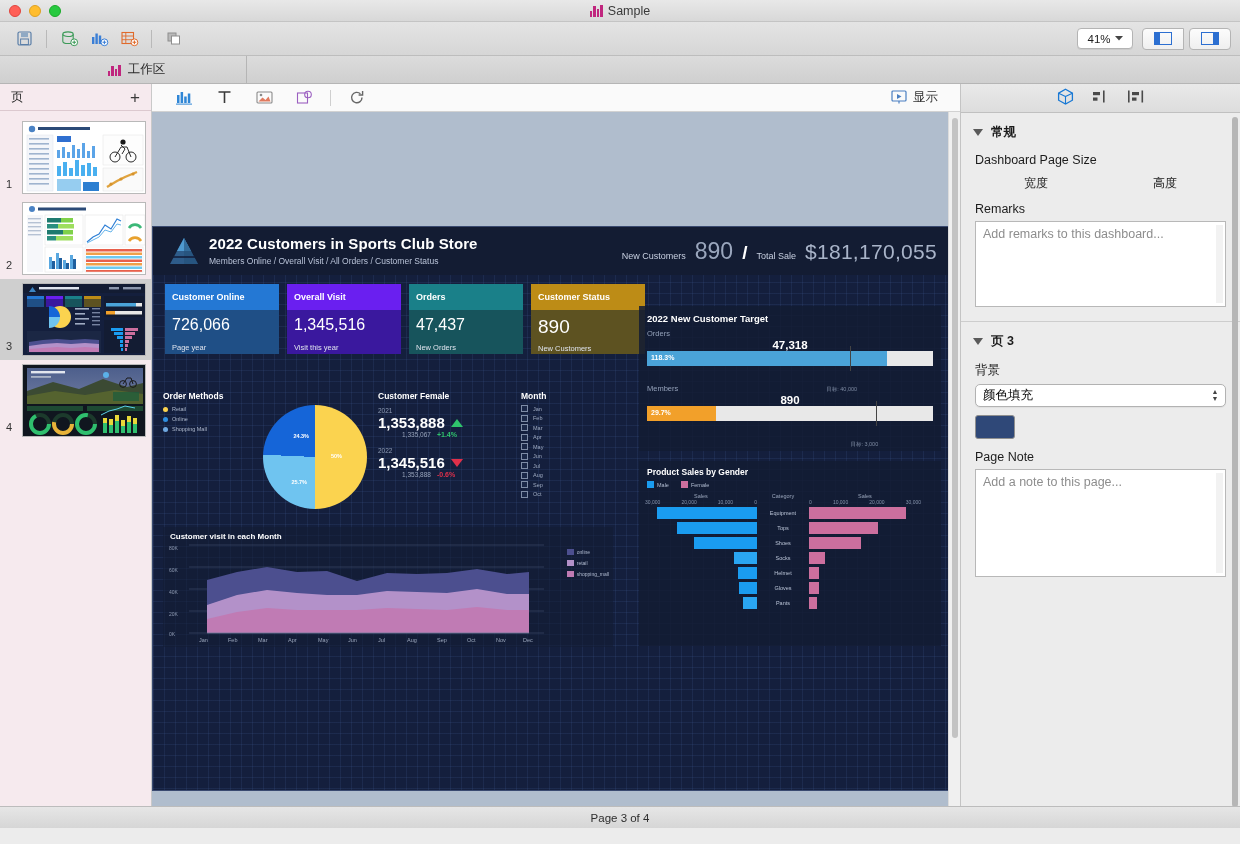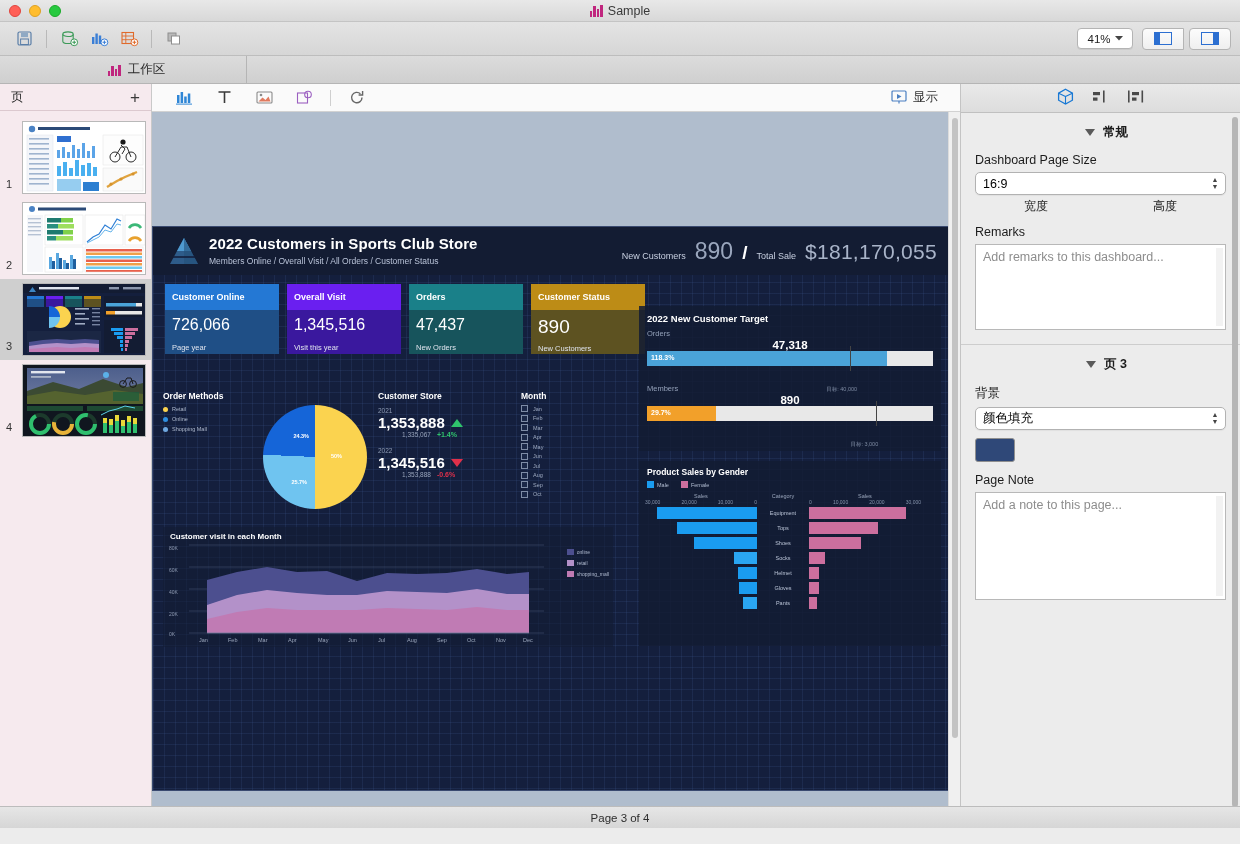--- a/index.html
+++ b/index.html
@@ -235,21 +235,21 @@
     border-bottom: 1px solid #c0c0c0; display: flex; align-items: center;
     justify-content: center; gap: 18px;
   }
   .insp-body { flex: 1; overflow: hidden; padding: 0; position: relative;}
   .insp-scroll {
     position: absolute; right: 1px; top: 4px; width: 8px; height: 690px;
   }
   .insp-scroll i { display:block; width:6px; margin-left:1px; background:#b6b6b6; border-radius:3px; height:690px;}
   .sect-hd {
     display: flex; align-items: center; gap: 8px; padding: 11px 0 6px 12px;
-    font-size: 12.5px; font-weight: bold; color: #1c1c1c; justify-content: center;
+    font-size: 12.5px; font-weight: bold; color: #1c1c1c;
   }
   .tri { width:0;height:0;border-left:5px solid transparent;border-right:5px solid transparent;border-top:7px solid #5a5a5a;}
   .fld { padding: 0 14px; }
   .fld-lbl { font-size: 12.5px; color: #1c1c1c; margin: 6px 0 5px 0;}
   .sel-box {
     height: 23px; background: #fff; border: 1px solid #b2b2b2; border-radius: 5px;
     display: flex; align-items: center; padding: 0 7px; font-size: 12.5px; color: #000;
     position: relative; box-shadow: 0 1px 1px rgba(0,0,0,.05);
   }
   .stepper {
@@ -782,21 +782,21 @@
               <span>Shopping Mall</span>
             </div>
           </div>
           <div class="pie" style="background:conic-gradient(#fbd34f 0deg 180deg, #6fc4f0 180deg 272.5deg, #1565d8 272.5deg 360deg);"></div>
           <span class="pie-lbl" style="right:33px; top:62px">50%</span>
           <span class="pie-lbl" style="right:68px; top:88px">25.7%</span>
           <span class="pie-lbl" style="right:66px; top:42px">24.3%</span>
         </div>
 
         <div class="ct-pan">
-          <div class="pan-ttl2">Customer Store</div>
+          <div class="pan-ttl2">Customer Female</div>
           <div class="ct-year">2021</div>
           <div class="ct-row">
             <span class="ct-big">1,353,888</span>
             <span class="tri-up"></span>
           </div>
           <div class="ct-row">
             <span class="ct-prev">1,335,067</span>
             <span class="ct-delta" style="color:#2fc46c">+1.4%</span>
           </div>
           <div class="ct-year" style="margin-top:9px">2022</div>
@@ -1034,27 +1034,20 @@
     </div>
 
     <div class="insp-body">
       <div class="sect-hd">
         <span class="tri"></span>
         <span>常规</span>
       </div>
 
       <div class="fld">
         <div class="fld-lbl">Dashboard Page Size</div>
-        <div class="sel-box">
-          <span>16:9</span>
-          <span class="stepper">
-              <i>▲</i>
-              <i>▼</i>
-            </span>
-        </div>
 
         <div class="num-lbls">
           <div>宽度</div>
           <div>高度</div>
         </div>
 
         <div class="fld-lbl" style="margin-top:10px">Remarks</div>
         <div class="txt-area">
           <span>Add remarks to this dashboard...</span>
           <div class="ta-scroll"></div>

